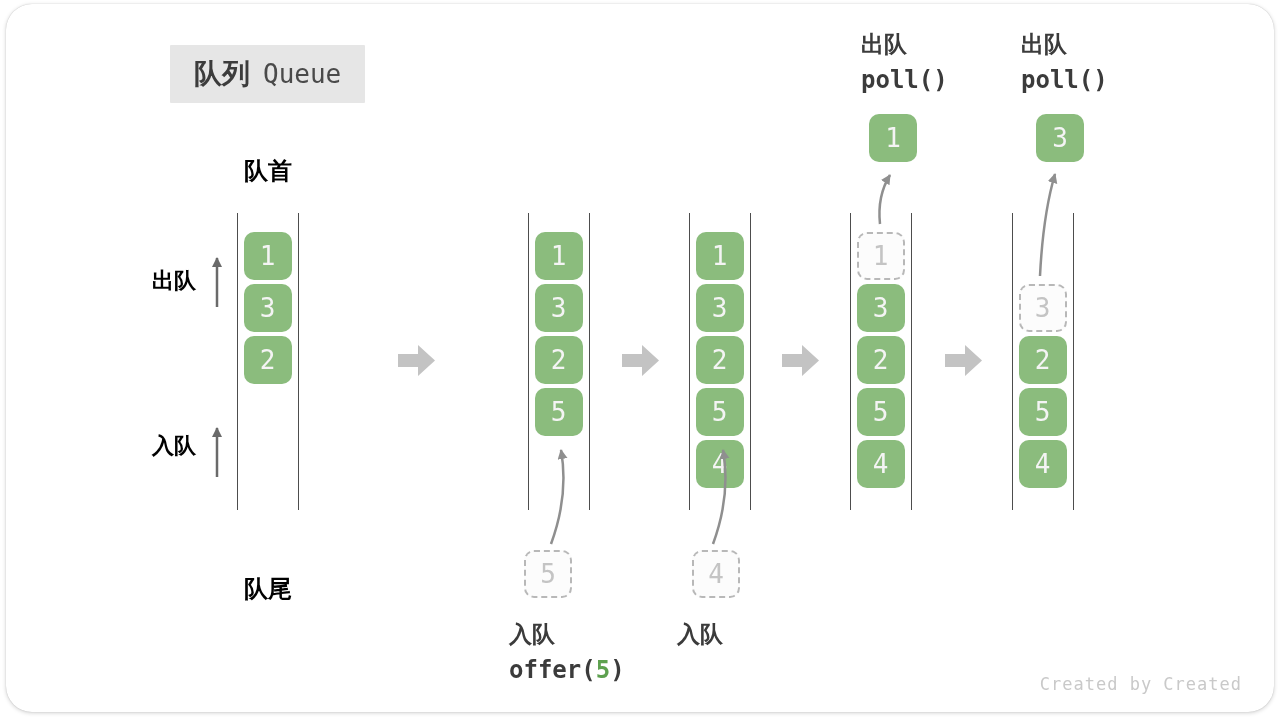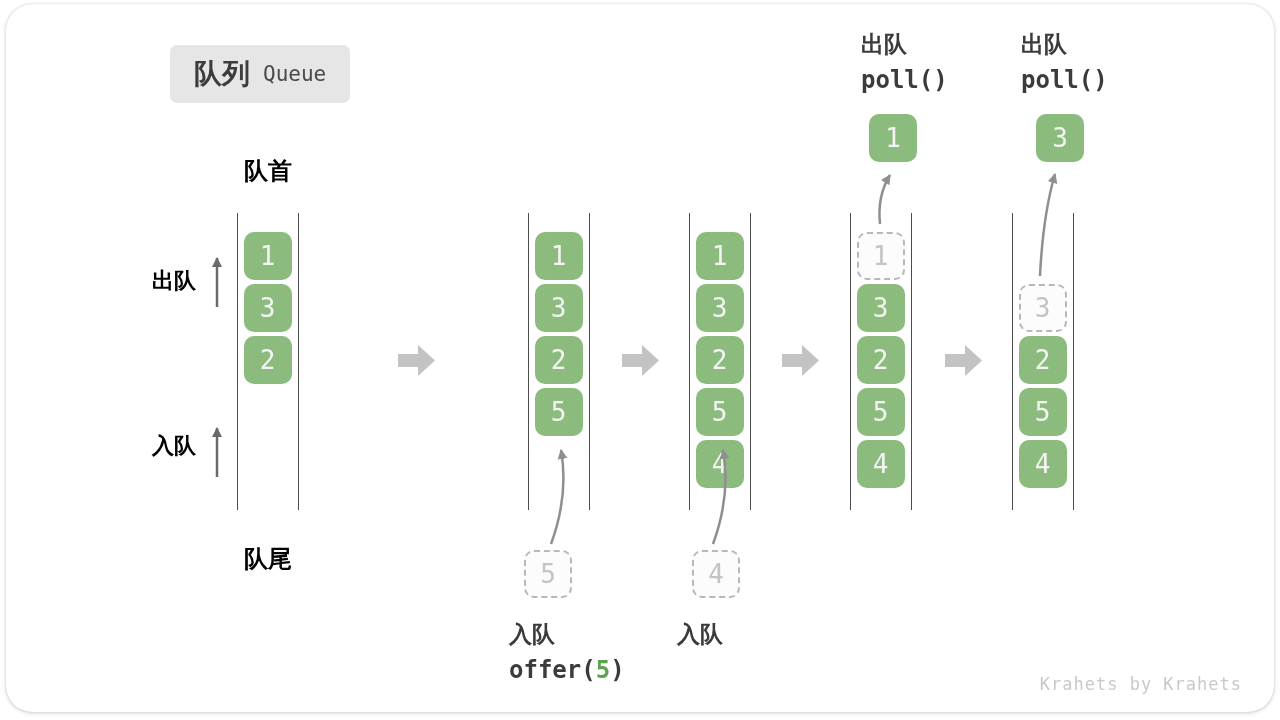--- a/index.html
+++ b/index.html
@@ -9,30 +9,30 @@
     font-family:"Liberation Sans","DejaVu Sans",sans-serif;
     color:#3a3a3a;
   }
   .card {
     position:absolute; left:6px; top:4px; right:6px; bottom:8px;
     background:#ffffff; border-radius:26px;
     box-shadow:0 1px 4px rgba(0,0,0,0.18), 0 0 1px rgba(0,0,0,0.25);
   }
   .badge {
     position:absolute; left:170px; top:45px; height:58px;
-    background:#e6e6e6; border-radius:7px;
+    background:#e6e6e6; border-radius:1px;
     display:flex; align-items:center; padding:0 24px; gap:13px;
   }
   .badge .zh { font-size:28px; font-weight:bold; color:#3c3c3c; }
-  .badge .en { font-size:21px; font-family:"DejaVu Sans Mono","Liberation Mono",monospace; color:#4a4a4a; }
+  .badge .en { font-size:26px; font-family:"DejaVu Sans Mono","Liberation Mono",monospace; color:#4a4a4a; }
 
   .lbl { position:absolute; font-weight:bold; color:#000000; }
   .lbl.front, .lbl.rear { left:237px; width:62px; text-align:center; font-size:24px; }
   .lbl.front { top:155px; }
-  .lbl.rear  { top:543px; }
+  .lbl.rear  { top:573px; }
   .lbl.deq { left:152px; top:266px; font-size:22px; }
   .lbl.enq { left:152px; top:431px; font-size:22px; }
 
   .queue {
     position:absolute; top:213px; width:62px; height:297px;
     border-left:1.5px solid #4d4d4d; border-right:1.5px solid #4d4d4d;
   }
   .q1 { left:237px; } .q2 { left:528px; } .q3 { left:689px; } .q4 { left:850px; } .q5 { left:1012px; }
 
   .box {
@@ -166,14 +166,14 @@
       <polygon transform="translate(945,345)" points="0,9 20,9 20,0 37,15.5 20,31 20,22 0,22"></polygon>
     </g>
 
     <path d="M 551 544 Q 569 495 561 450" fill="none" stroke="#8f8f8f" stroke-width="2.5" marker-end="url(#ah-gray)"></path>
     <path d="M 713 544 Q 731 495 723 450" fill="none" stroke="#8f8f8f" stroke-width="2.5" marker-end="url(#ah-gray)"></path>
 
     <path d="M 880 224 Q 877 196 890 175" fill="none" stroke="#8f8f8f" stroke-width="2.5" marker-end="url(#ah-gray)"></path>
     <path d="M 1040 276 Q 1043 215 1055 174" fill="none" stroke="#8f8f8f" stroke-width="2.5" marker-end="url(#ah-gray)"></path>
   </svg>
 
-  <div class="footer">Krahets by Krahets</div>
+  <div class="footer">Created by Created</div>
 </div>
 
 </body></html>

